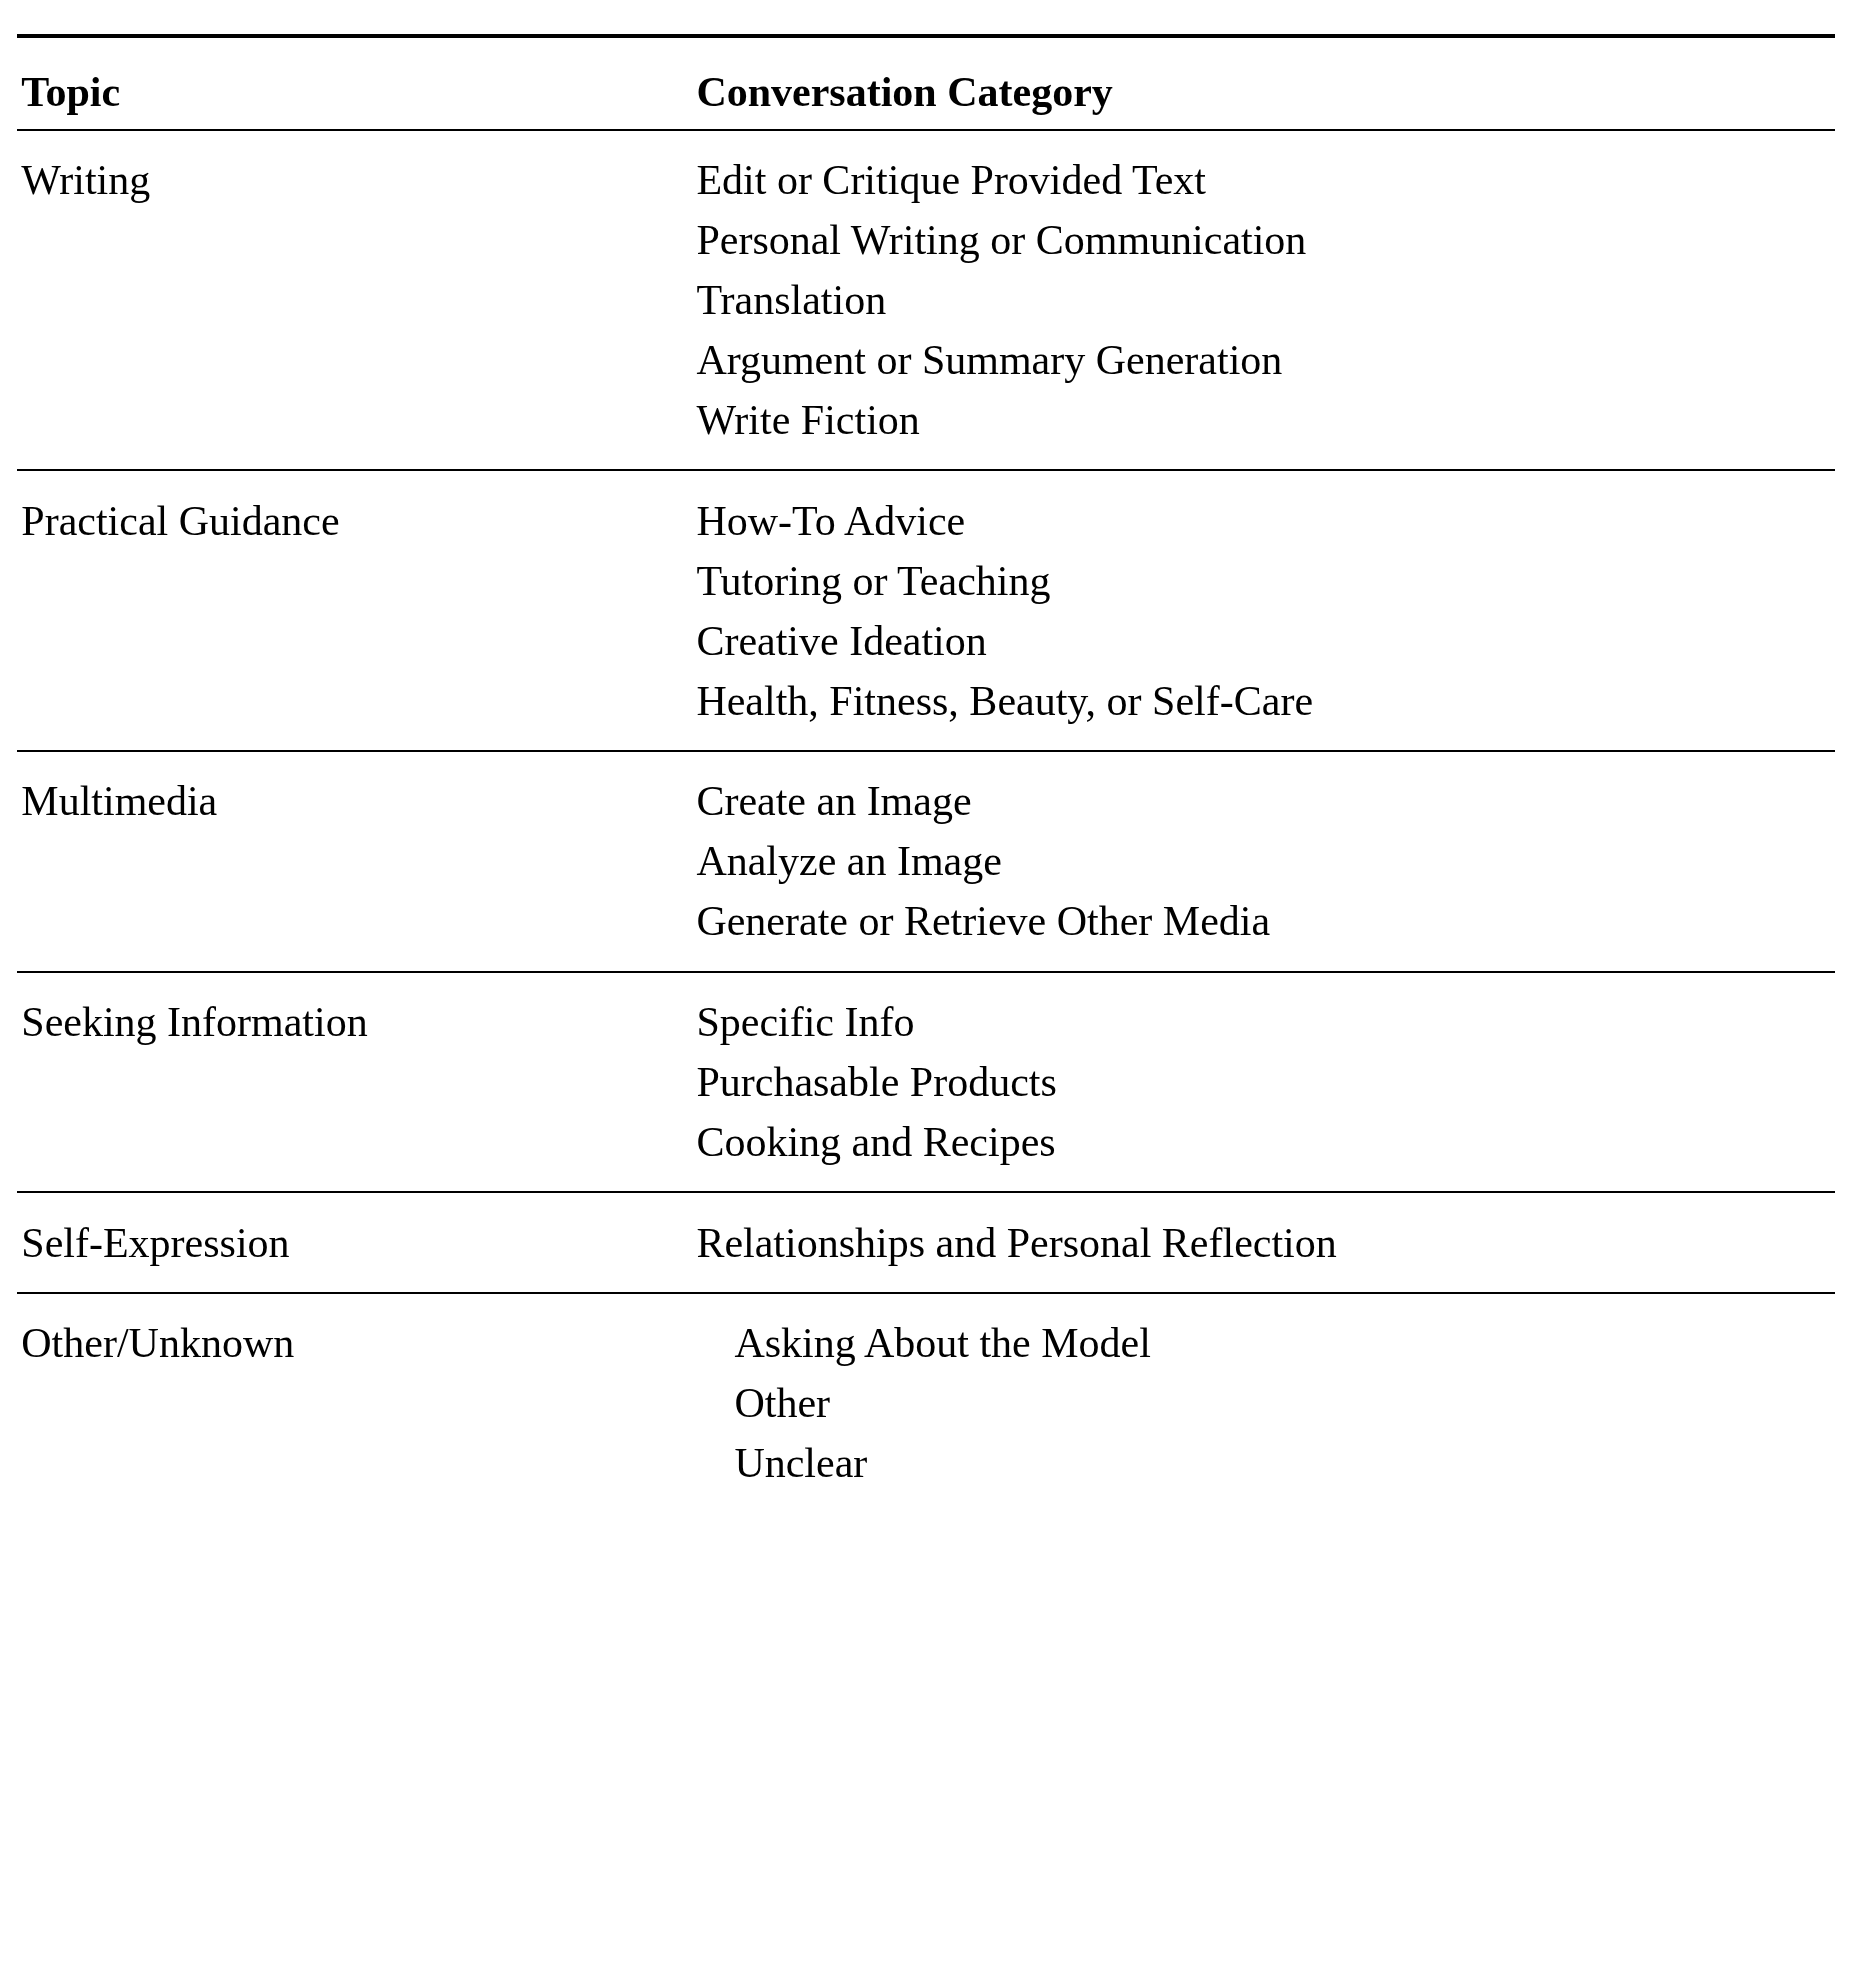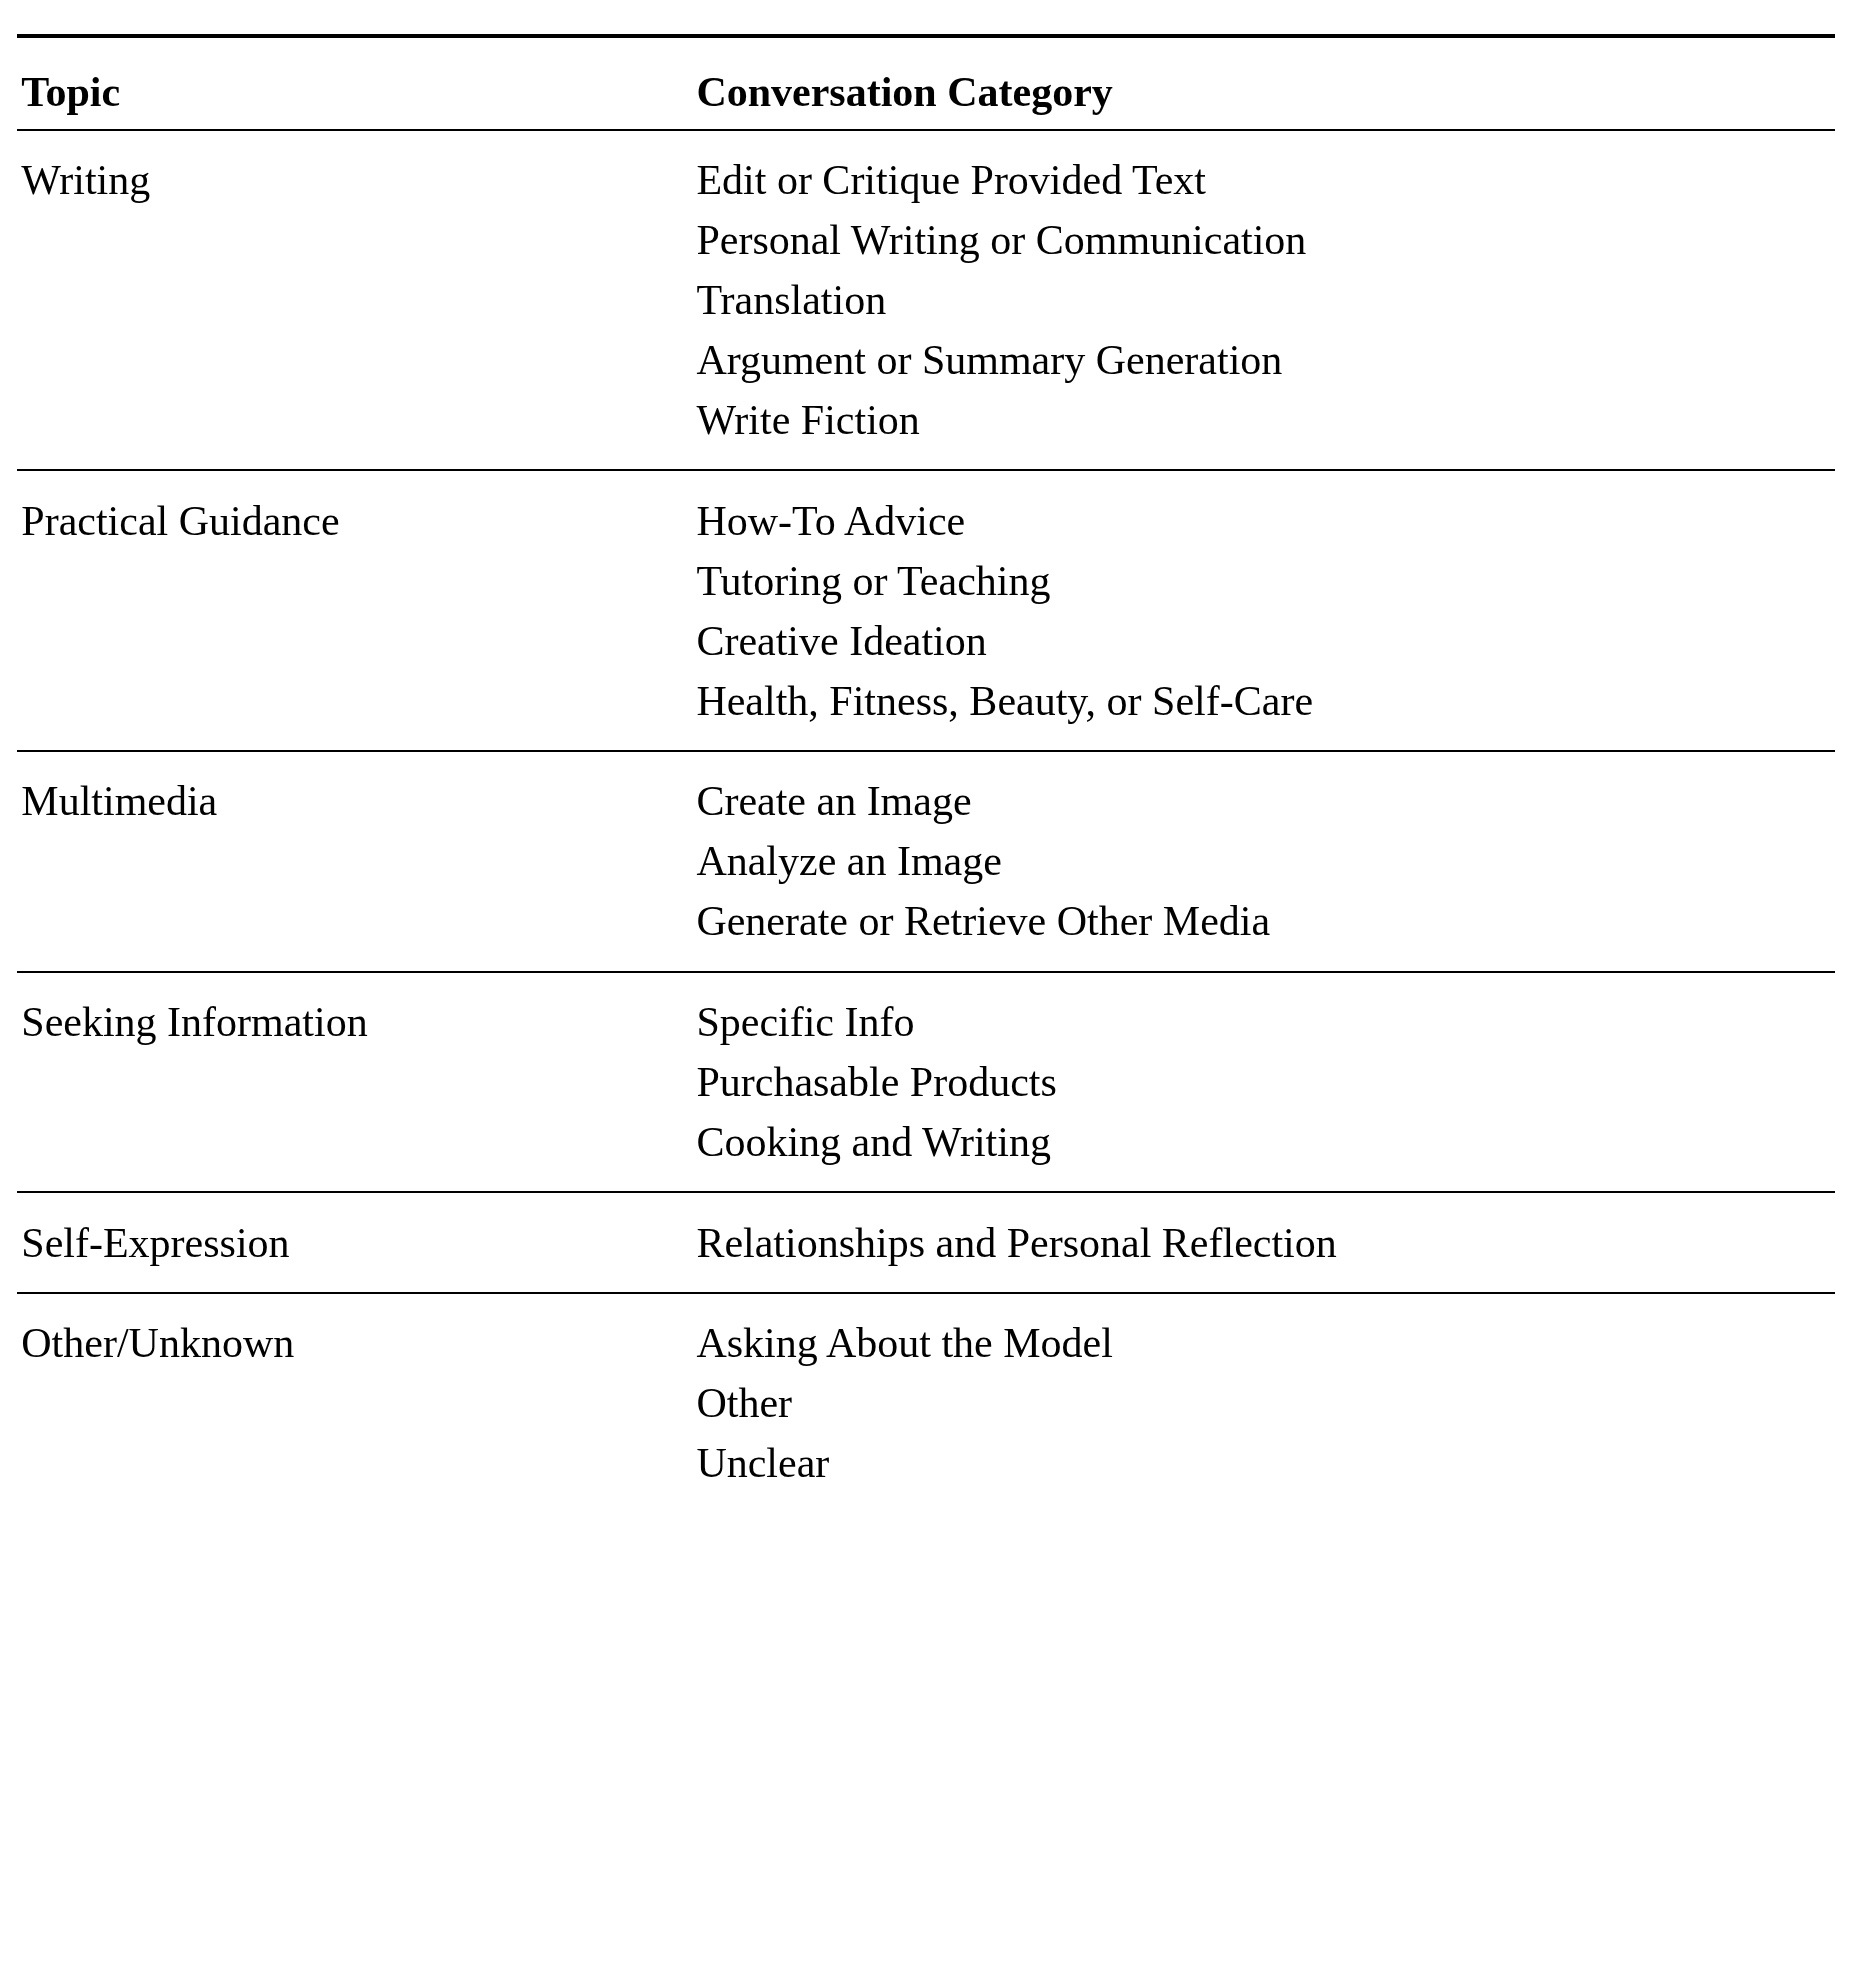--- a/index.html
+++ b/index.html
@@ -33,20 +33,21 @@
   .section {
     display: grid;
     grid-template-columns: 679px 1fr;
     border-bottom: 2.9px solid #000000;
     padding: 19.3px 0;
     font-size: 42px;
     line-height: 60px;
   }
   .section.last {
     border-bottom: none;
+    gap: 38px;
   }
   .cell-topic {
     padding-left: 3.9px;
   }
   .line {
     white-space: nowrap;
   }
 </style>
 </head>
 <body>
@@ -95,21 +96,21 @@
     </div>
   </div>
 
   <div class="section">
     <div class="cell-topic">
       <div class="line">Seeking Information</div>
     </div>
     <div>
       <div class="line">Specific Info</div>
       <div class="line">Purchasable Products</div>
-      <div class="line">Cooking and Writing</div>
+      <div class="line">Cooking and Recipes</div>
     </div>
   </div>
 
   <div class="section">
     <div class="cell-topic">
       <div class="line">Self-Expression</div>
     </div>
     <div>
       <div class="line">Relationships and Personal Reflection</div>
     </div>

